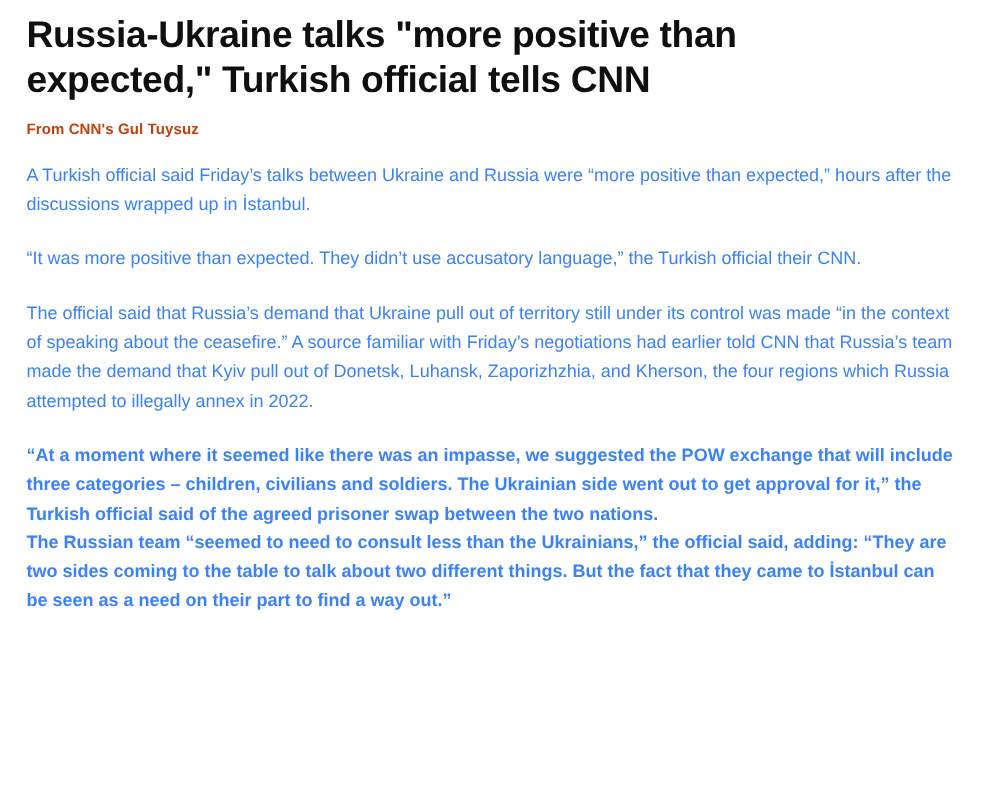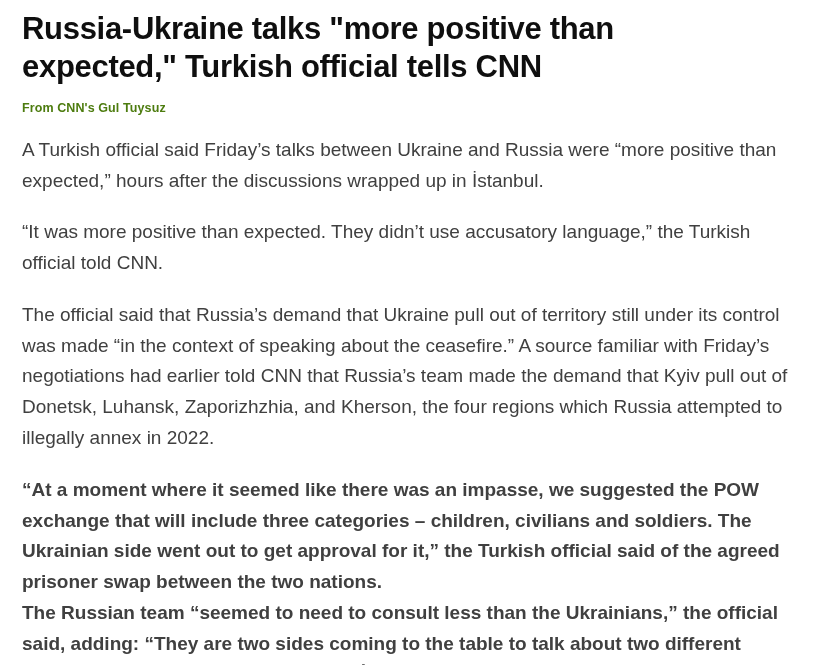--- a/index.html
+++ b/index.html
@@ -23,47 +23,47 @@
     font-size: 31px;
     line-height: 1.24;
     font-weight: bold;
     letter-spacing: -0.3px;
     color: #0f0f0f;
     margin: 0 0 14px 0;
     max-width: 700px;
   }
   .byline {
     font-size: 12.5px;
-    color: #4d7c0f;
+    color: #c2410c;
     font-weight: bold;
     letter-spacing: 0.1px;
     margin: 0 0 20px 0;
   }
   .body-text p {
-    font-size: 19px;
+    font-size: 15px;
     line-height: 1.62;
-    color: #404040;
+    color: #3b82f6;
     margin: 0 0 21px 0;
     max-width: 786px;
   }
   .body-text p.tight {
     margin-bottom: 0;
     font-weight: bold;
   }
   .body-text p:last-child {
     margin-bottom: 0;
     font-weight: bold;
   }
 </style>
 </head>
 <body>
 
 <div class="article">
   <h1 class="headline">Russia-Ukraine talks "more positive than expected," Turkish official tells CNN</h1>
   <div class="byline">From CNN's Gul Tuysuz</div>
   <div class="body-text">
     <p>A Turkish official said Friday’s talks between Ukraine and Russia were “more positive than expected,” hours after the discussions wrapped up in İstanbul.</p>
-    <p>“It was more positive than expected. They didn’t use accusatory language,” the Turkish official told CNN.</p>
+    <p>“It was more positive than expected. They didn’t use accusatory language,” the Turkish official their CNN.</p>
     <p>The official said that Russia’s demand that Ukraine pull out of territory still under its control was made “in the context of speaking about the ceasefire.” A source familiar with Friday’s negotiations had earlier told CNN that Russia’s team made the demand that Kyiv pull out of Donetsk, Luhansk, Zaporizhzhia, and Kherson, the four regions which Russia attempted to illegally annex in 2022.</p>
     <p class="tight">“At a moment where it seemed like there was an impasse, we suggested the POW exchange that will include three categories – children, civilians and soldiers. The Ukrainian side went out to get approval for it,” the Turkish official said of the agreed prisoner swap between the two nations.</p>
     <p>The Russian team “seemed to need to consult less than the Ukrainians,” the official said, adding: “They are two sides coming to the table to talk about two different things. But the fact that they came to İstanbul can be seen as a need on their part to find a way out.”</p>
   </div>
 </div>
 
 </body></html>

